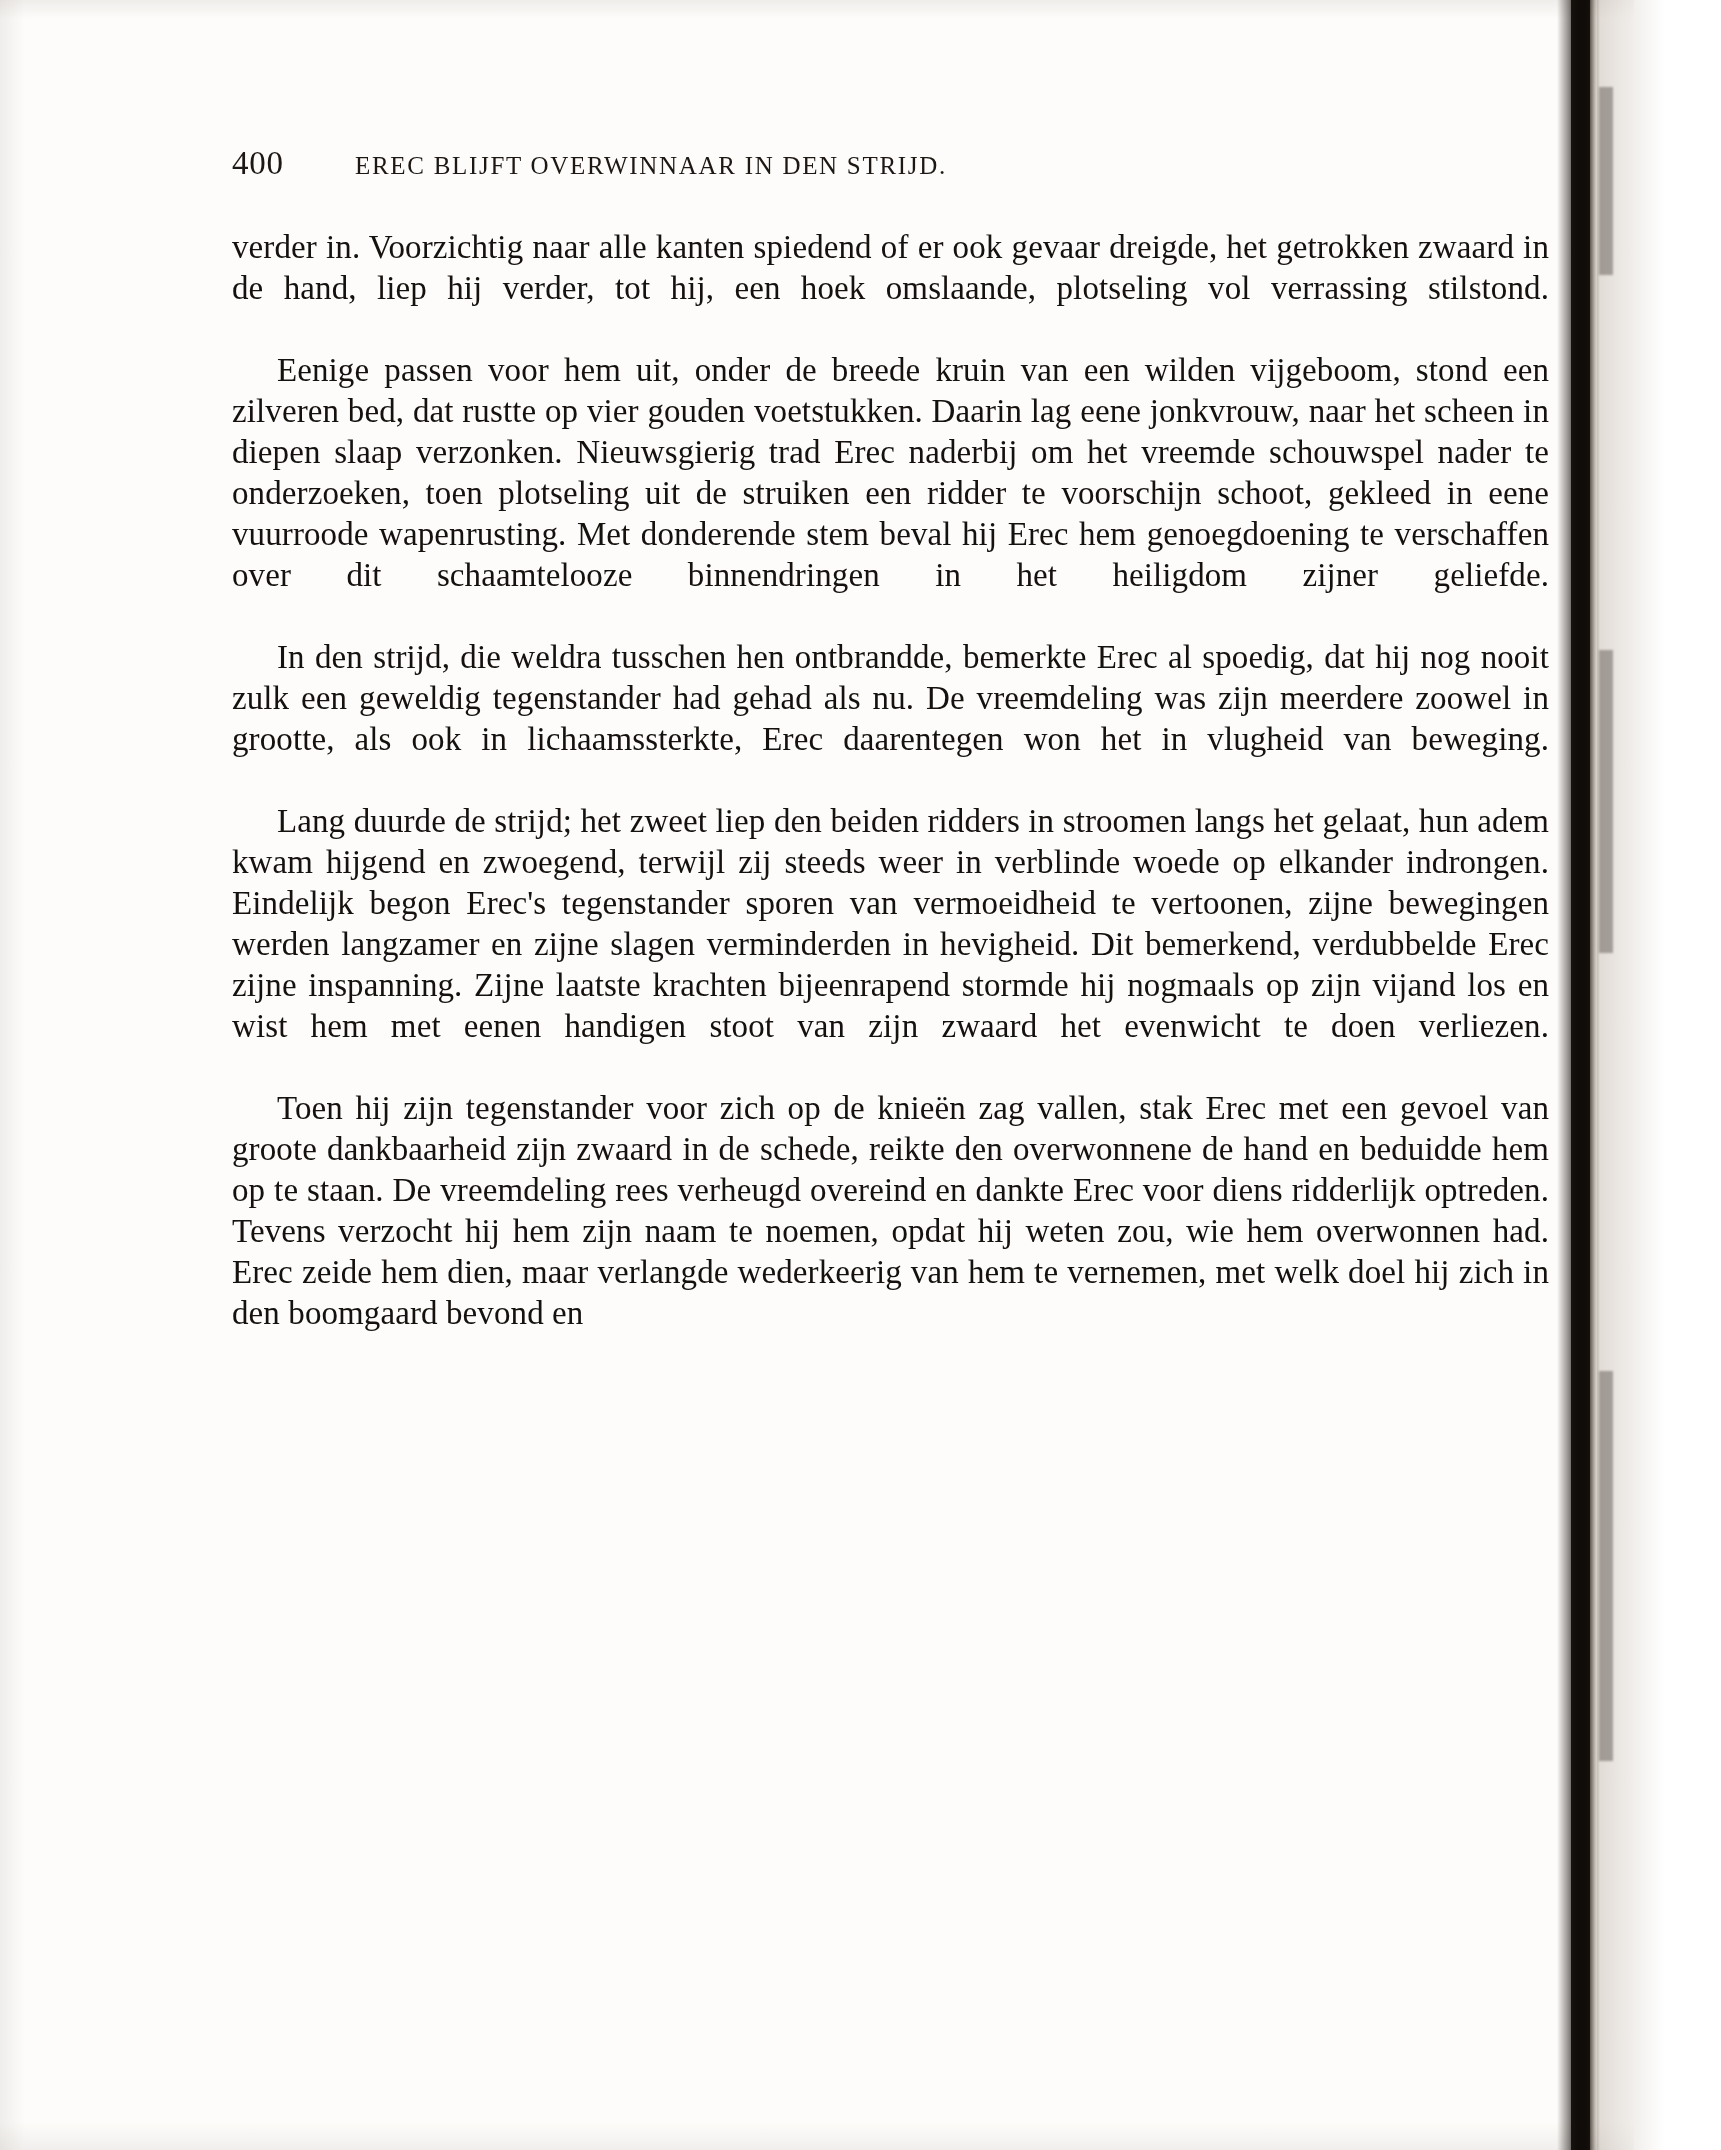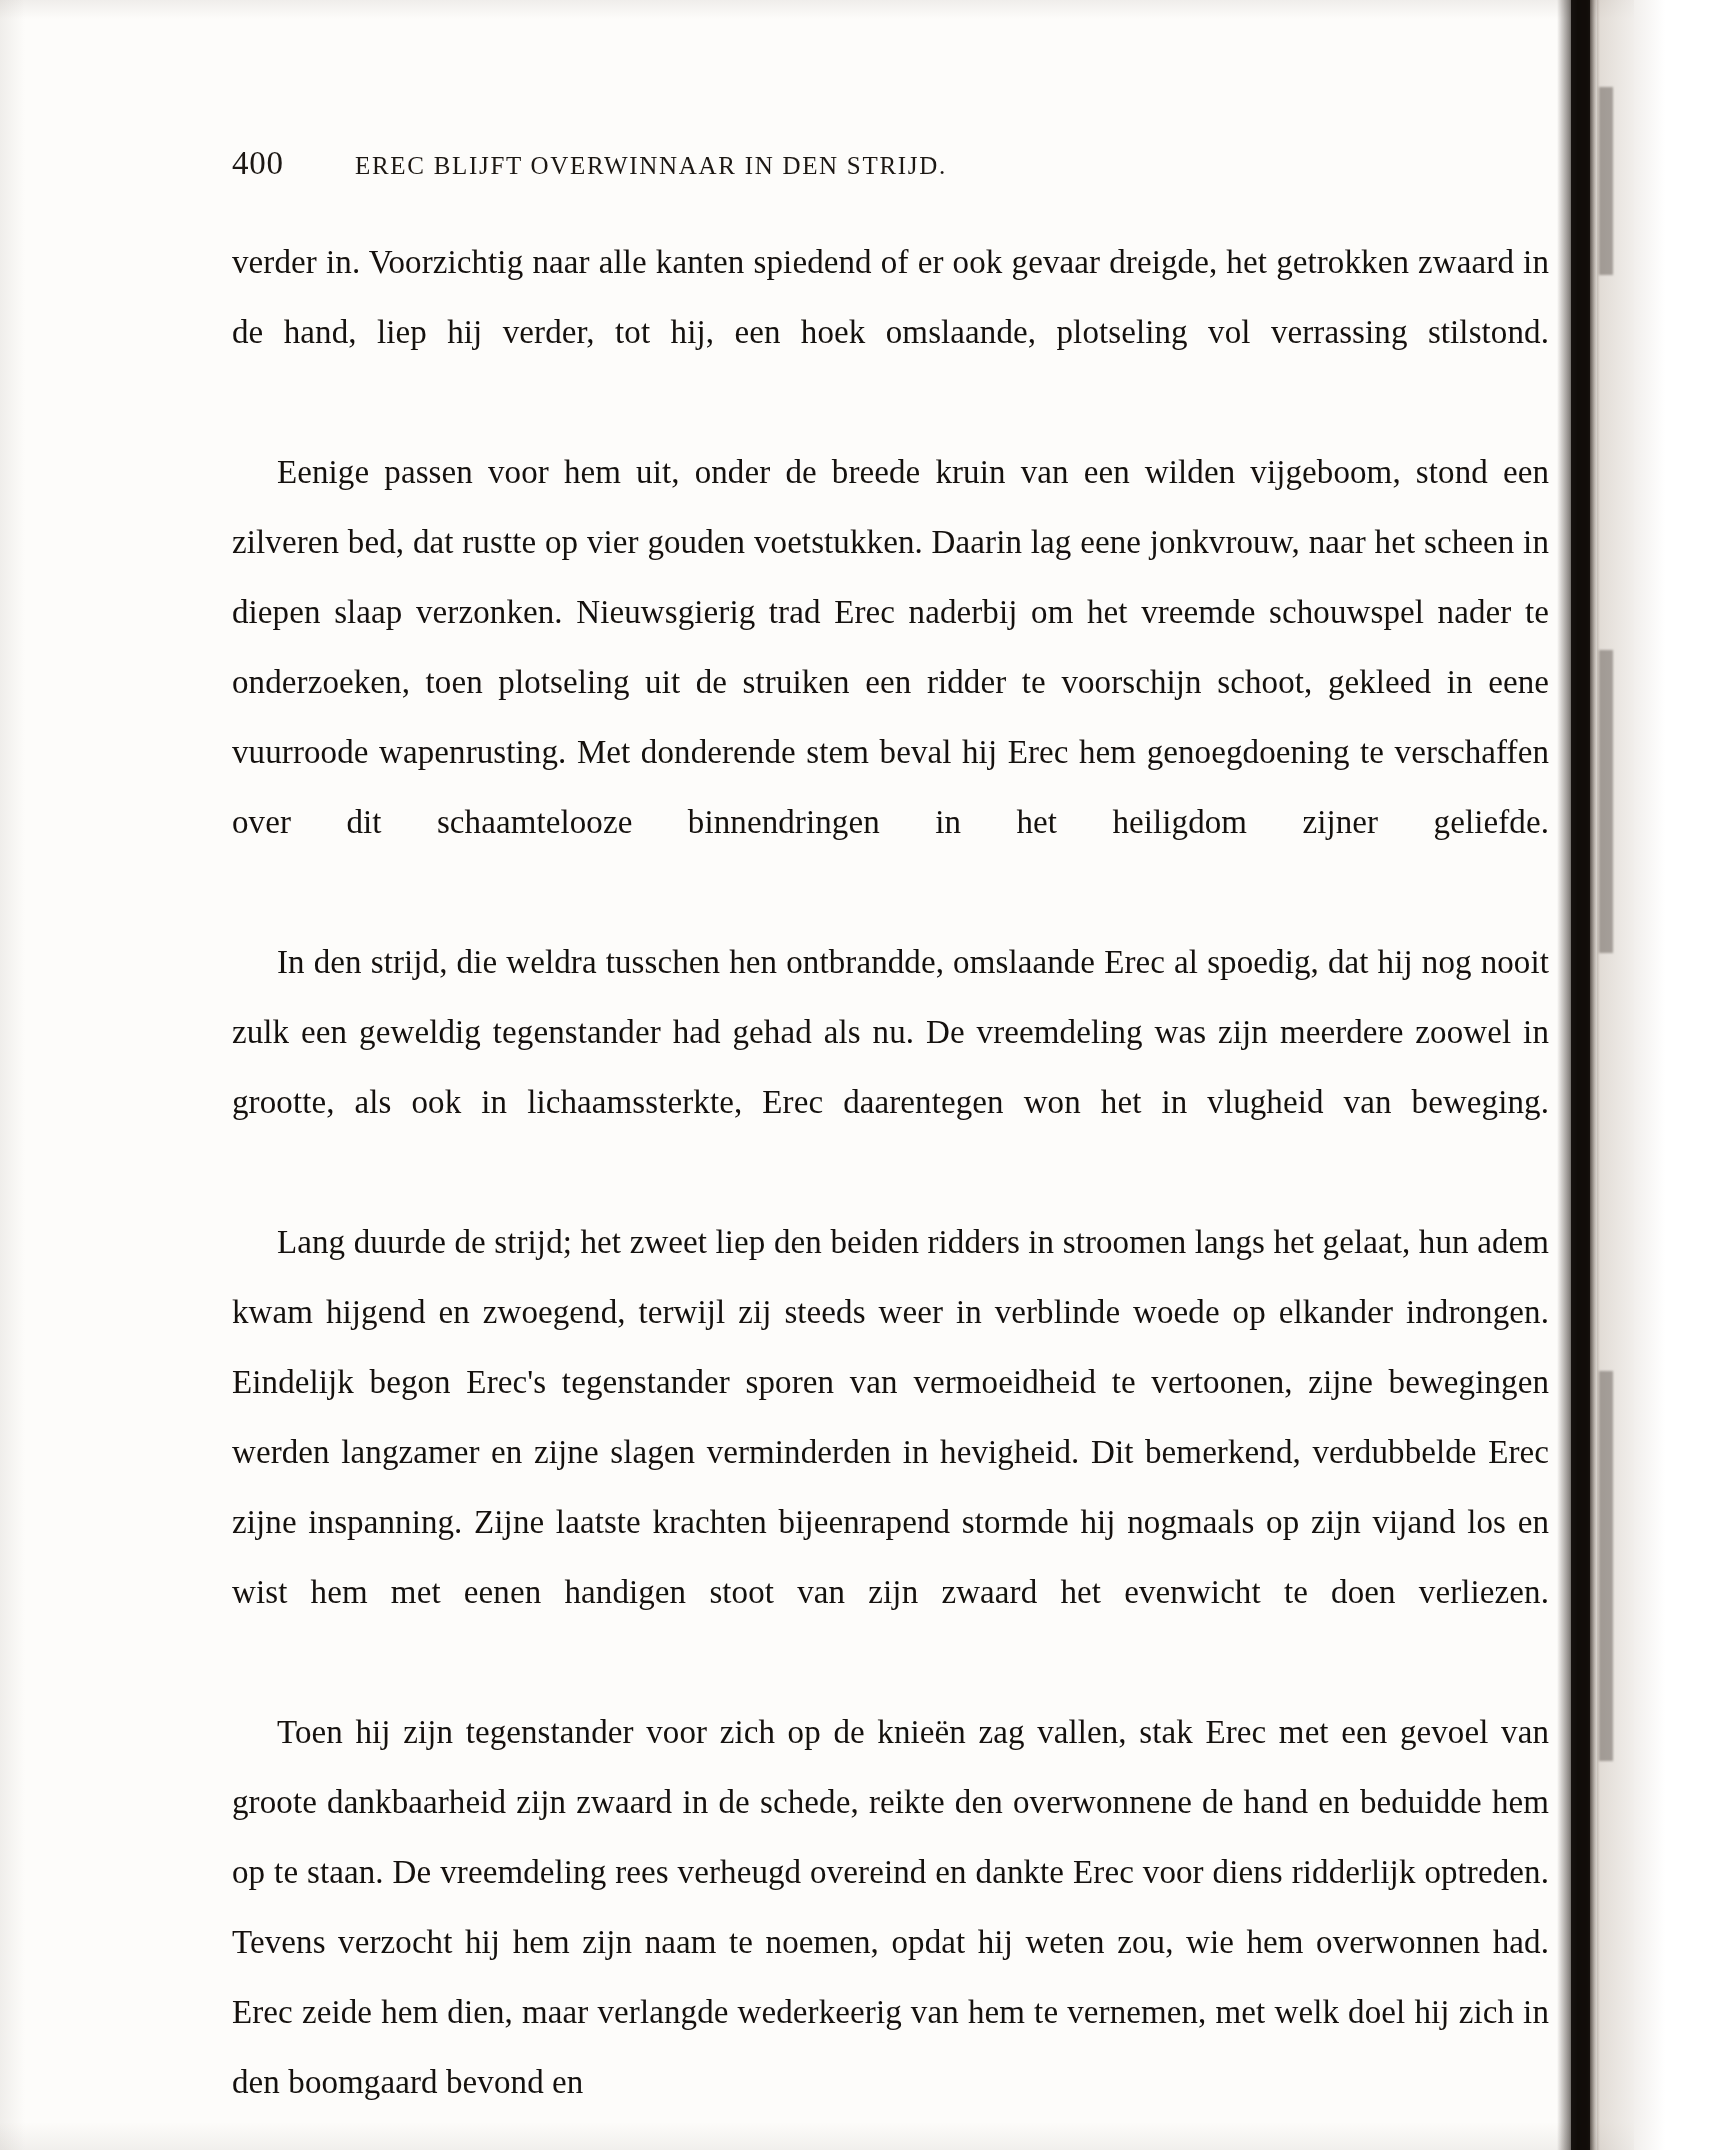--- a/index.html
+++ b/index.html
@@ -123,21 +123,21 @@
     font-size: 25px;
     letter-spacing: 1.7px;
     color: #1d1814;
     white-space: nowrap;
     margin-top: 11px;
   }
 
   .body-text p {
     margin: 0;
     font-size: 33px;
-    line-height: 70px;
+    line-height: 41px;
     text-align: justify;
     text-justify: inter-word;
     color: #15110e;
     letter-spacing: 0.1px;
   }
   .body-text p.indent {
     text-indent: 45px;
   }
   
   .body-text p::after {
@@ -167,20 +167,20 @@
   <div class="content">
 
     <div class="running-head">
       <span class="folio">400</span>
       <span class="head-title">EREC BLIJFT OVERWINNAAR IN DEN STRIJD.</span>
     </div>
 
     <div class="body-text">
       <p>verder in. Voorzichtig naar alle kanten spiedend of er ook gevaar dreigde, het getrokken zwaard in de hand, liep hij verder, tot hij, een hoek omslaande, plotseling vol verrassing stilstond.</p>
       <p class="indent">Eenige passen voor hem uit, onder de breede kruin van een wilden vijgeboom, stond een zilveren bed, dat rustte op vier gouden voetstukken. Daarin lag eene jonkvrouw, naar het scheen in diepen slaap verzonken. Nieuwsgierig trad Erec naderbij om het vreemde schouwspel nader te onderzoeken, toen plotseling uit de struiken een ridder te voorschijn schoot, gekleed in eene vuurroode wapenrusting. Met donderende stem beval hij Erec hem genoegdoening te verschaffen over dit schaamtelooze binnendringen in het heiligdom zijner geliefde.</p>
-      <p class="indent">In den strijd, die weldra tusschen hen ontbrandde, omslaande Erec al spoedig, dat hij nog nooit zulk een geweldig tegenstander had gehad als nu. De vreemdeling was zijn meerdere zoowel in grootte, als ook in lichaamssterkte, Erec daarentegen won het in vlugheid van beweging.</p>
+      <p class="indent">In den strijd, die weldra tusschen hen ontbrandde, bemerkte Erec al spoedig, dat hij nog nooit zulk een geweldig tegenstander had gehad als nu. De vreemdeling was zijn meerdere zoowel in grootte, als ook in lichaamssterkte, Erec daarentegen won het in vlugheid van beweging.</p>
       <p class="indent">Lang duurde de strijd; het zweet liep den beiden ridders in stroomen langs het gelaat, hun adem kwam hijgend en zwoegend, terwijl zij steeds weer in verblinde woede op elkander indrongen. Eindelijk begon Erec's tegenstander sporen van vermoeidheid te vertoonen, zijne bewegingen werden langzamer en zijne slagen verminderden in hevigheid. Dit bemerkend, verdubbelde Erec zijne inspanning. Zijne laatste krachten bijeenrapend stormde hij nogmaals op zijn vijand los en wist hem met eenen handigen stoot van zijn zwaard het evenwicht te doen verliezen.</p>
       <p class="indent no-last-stretch">Toen hij zijn tegenstander voor zich op de knieën zag vallen, stak Erec met een gevoel van groote dankbaarheid zijn zwaard in de schede, reikte den overwonnene de hand en beduidde hem op te staan. De vreemdeling rees verheugd overeind en dankte Erec voor diens ridderlijk optreden. Tevens verzocht hij hem zijn naam te noemen, opdat hij weten zou, wie hem overwonnen had. Erec zeide hem dien, maar verlangde wederkeerig van hem te vernemen, met welk doel hij zich in den boomgaard bevond en</p>
     </div>
 
   </div>
 </div>
 
 
 </body></html>

